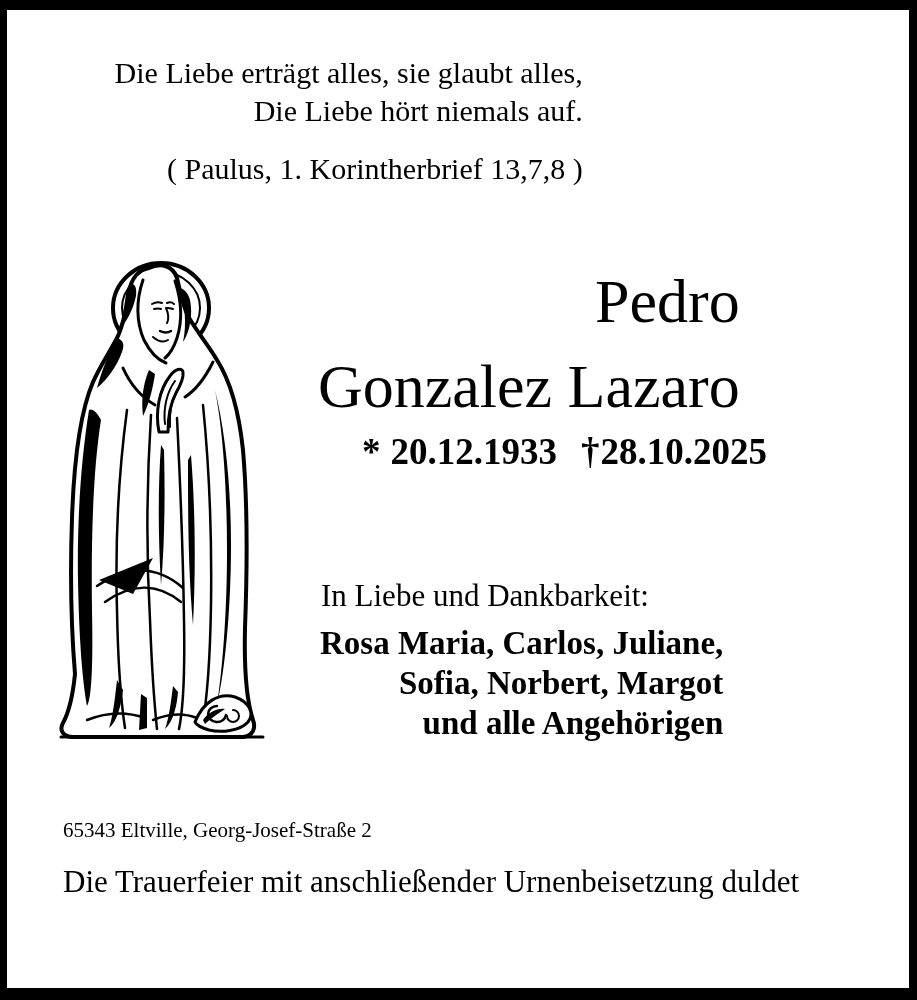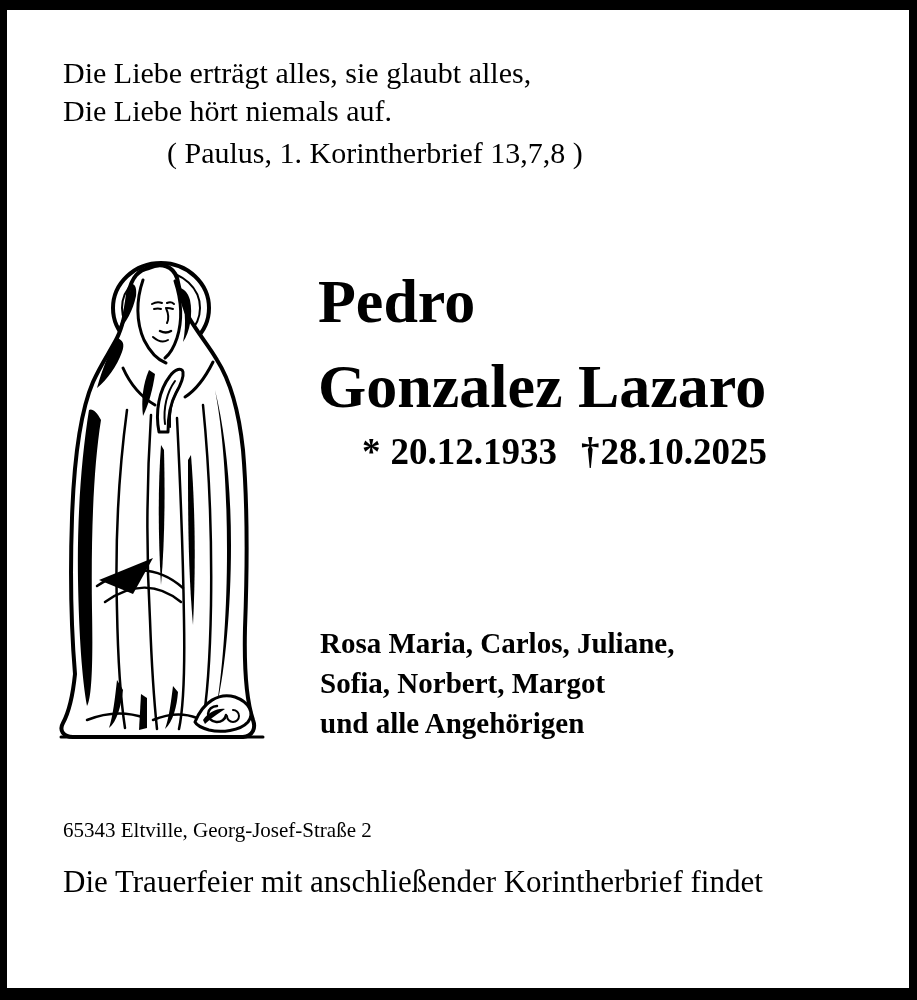--- a/index.html
+++ b/index.html
@@ -8,35 +8,35 @@
     background:var(--frame,#000);
     font-family:"Liberation Serif","DejaVu Serif",serif;
     color:var(--ink,#000);
     -webkit-font-smoothing:antialiased;
   }
   .card{
     position:absolute;left:7px;top:10px;right:8px;bottom:12px;
     background:var(--paper,#fff);
     overflow:hidden;
   }
-  .abs{position:absolute;}
+  .abs{position:absolute;text-align:right;}
   
   .quote{left:56px;top:44px;font-size:30px;line-height:38px;white-space:nowrap;}
-  .quote-attr{padding-left:104px;margin-top:4px;}
+  .quote-attr{padding-left:104px;margin-top:20px;}
   
   .madonna{left:50px;top:240px;width:235px;height:495px;}
   .madonna svg{display:block;width:100%;height:100%;color:var(--ink,#000);}
   
-  .name{left:311px;top:249px;font-size:62px;line-height:85px;font-weight:bold;white-space:nowrap;}
+  .name{left:311px;top:249px;font-size:62px;line-height:85px;font-weight:normal;white-space:nowrap;}
   .dates{left:355px;top:420px;font-size:37px;font-weight:bold;white-space:nowrap;display:flex;gap:24px;}
   .dates .part{display:flex;gap:10px;}
   .dates .part.death{gap:1px;}
   
   .intro{left:314px;top:566px;font-size:31px;line-height:40px;white-space:nowrap;}
-  .mourners{left:313px;top:613px;font-size:29px;line-height:40px;font-weight:bold;white-space:nowrap;}
+  .mourners{left:313px;top:613px;font-size:33px;line-height:40px;font-weight:bold;white-space:nowrap;}
   
   .address{left:56px;top:800px;font-size:21px;line-height:40px;white-space:nowrap;}
   .notice{left:56px;top:853px;font-size:31px;line-height:37px;white-space:nowrap;}
 </style>
 </head>
 <body style="--ink: #000000; --paper: #ffffff; --frame: #000000;">
 
 <div class="card">
 
   <div class="abs quote">
@@ -122,25 +122,26 @@
     <span class="part birth">
       <span>*</span>
       <span>20.12.1933</span>
     </span>
     <span class="part death">
       <span>†</span>
       <span>28.10.2025</span>
     </span>
   </div>
 
+  <div class="abs intro">In Liebe und Dankbarkeit:</div>
   <div class="abs mourners">
     <div>Rosa Maria, Carlos, Juliane,</div>
     <div>Sofia, Norbert, Margot</div>
     <div>und alle Angehörigen</div>
   </div>
 
   <div class="abs address">65343 Eltville, Georg-Josef-Straße 2</div>
 
   <div class="abs notice">
-    <div>Die Trauerfeier mit anschließender Korintherbrief findet</div>
+    <div>Die Trauerfeier mit anschließender Urnenbeisetzung duldet</div>
   </div>
 
 </div>
 
 </body></html>

